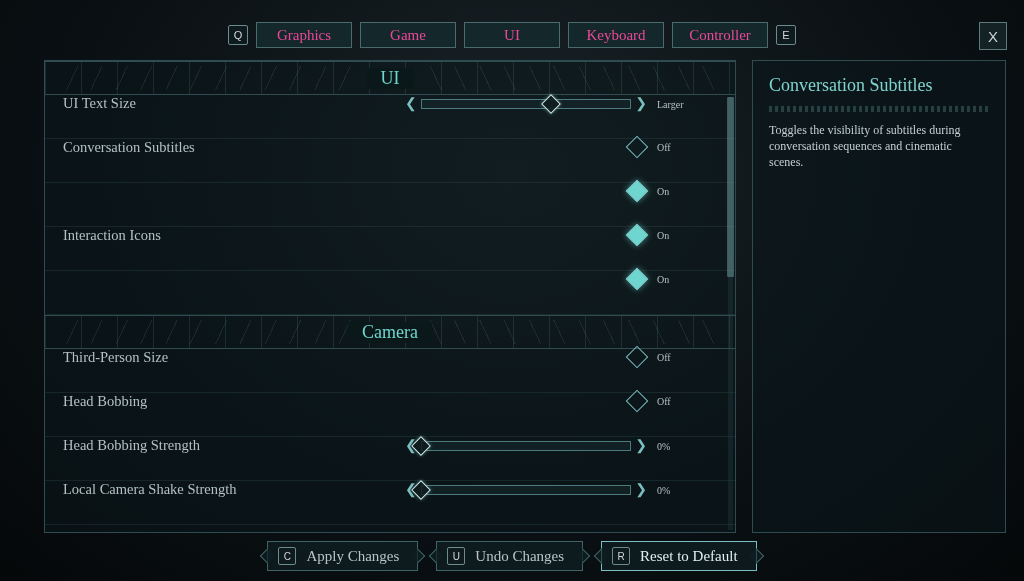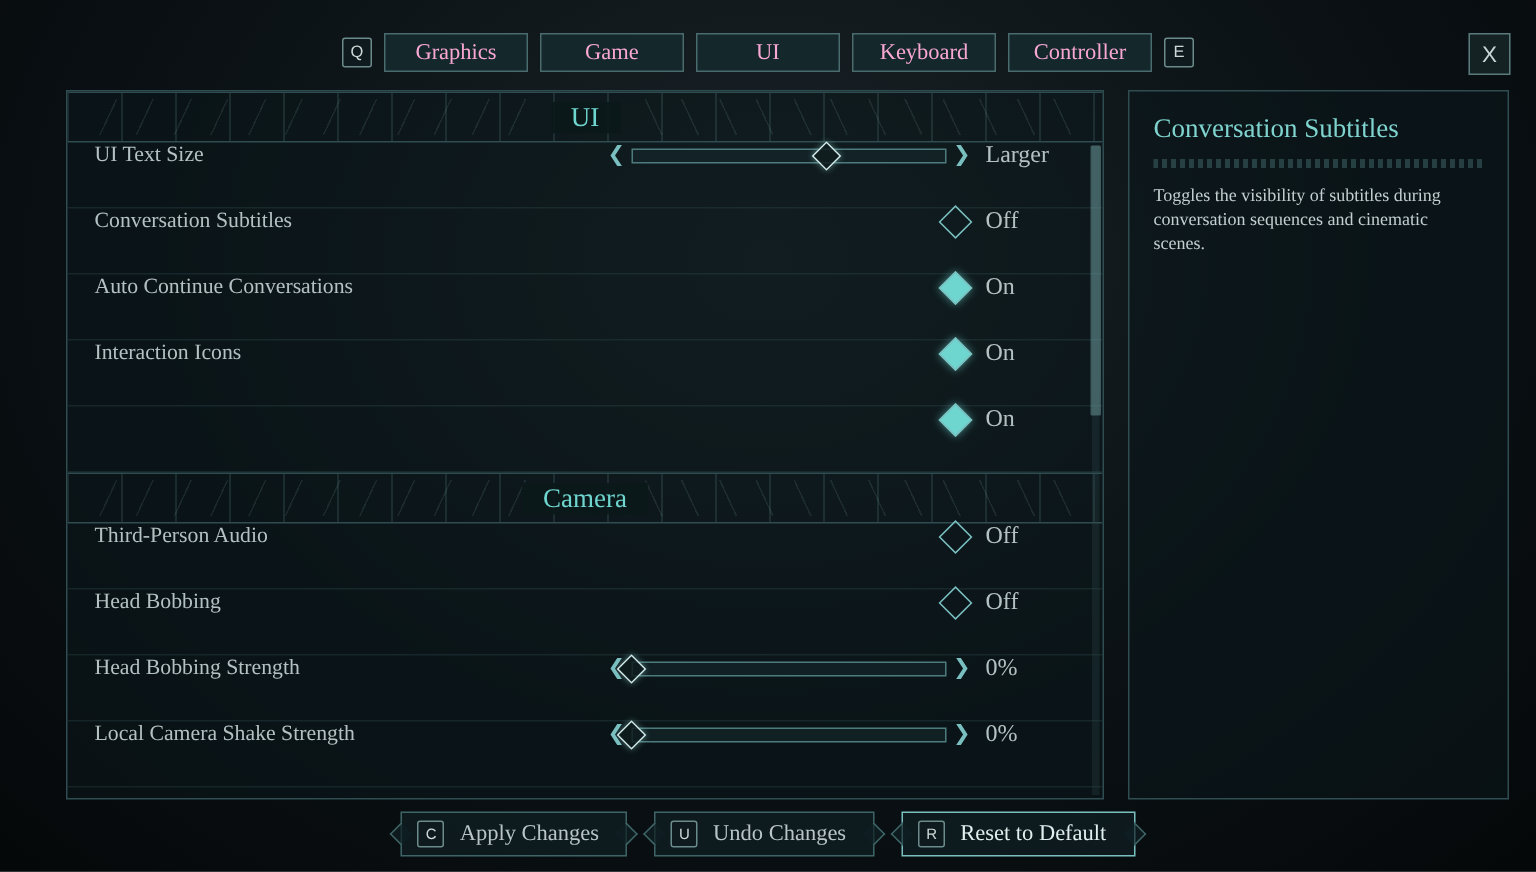--- a/index.html
+++ b/index.html
@@ -31,21 +31,21 @@
     font-family: "Segoe UI", Arial, sans-serif;
     display: flex; align-items: center; justify-content: center;
     border-radius: 2px;
   }
   .tab {
     min-width: 96px;
     height: 26px;
     padding: 0 12px;
     border: 1px solid #4a6b6d;
     background: #14272b;
-    color: #f9a8d4;
+    color: #ec4899;
     font-size: 15px;
     display: flex; align-items: center; justify-content: center;
     cursor: pointer;
     position: relative;
   }
   .tab.active {
     background: #24494d;
     border-color: #7abfc0;
     color: #e6f2f2;
   }
@@ -154,21 +154,21 @@
   .row-control {
     flex: 1 1 auto;
     display: flex;
     align-items: center;
     justify-content: flex-end;
     gap: 12px;
   }
   .row-value {
     width: 64px;
     color: #b3c1c2;
-    font-size: 16px;
+    font-size: 10px;
     text-align: left;
   }
 
   
   .diamond {
     width: 16px; height: 16px;
     transform: rotate(45deg);
     border: 1.5px solid #7abfc0;
     background: transparent;
     cursor: pointer;
@@ -304,21 +304,20 @@
 
         <div class="row">
           <div class="row-label">Conversation Subtitles</div>
           <div class="row-control">
             <div class="diamond"></div>
             <div class="row-value">Off</div>
           </div>
         </div>
 
         <div class="row">
-          <div class="row-label">Auto Continue Conversations</div>
           <div class="row-control">
             <div class="diamond on"></div>
             <div class="row-value">On</div>
           </div>
         </div>
 
         <div class="row">
           <div class="row-label">Interaction Icons</div>
           <div class="row-control">
             <div class="diamond on"></div>
@@ -331,21 +330,21 @@
             <div class="diamond on"></div>
             <div class="row-value">On</div>
           </div>
         </div>
 
         <div class="section-header">
           <span>Camera</span>
         </div>
 
         <div class="row">
-          <div class="row-label">Third-Person Audio</div>
+          <div class="row-label">Third-Person Size</div>
           <div class="row-control">
             <div class="diamond"></div>
             <div class="row-value">Off</div>
           </div>
         </div>
 
         <div class="row">
           <div class="row-label">Head Bobbing</div>
           <div class="row-control">
             <div class="diamond"></div>

